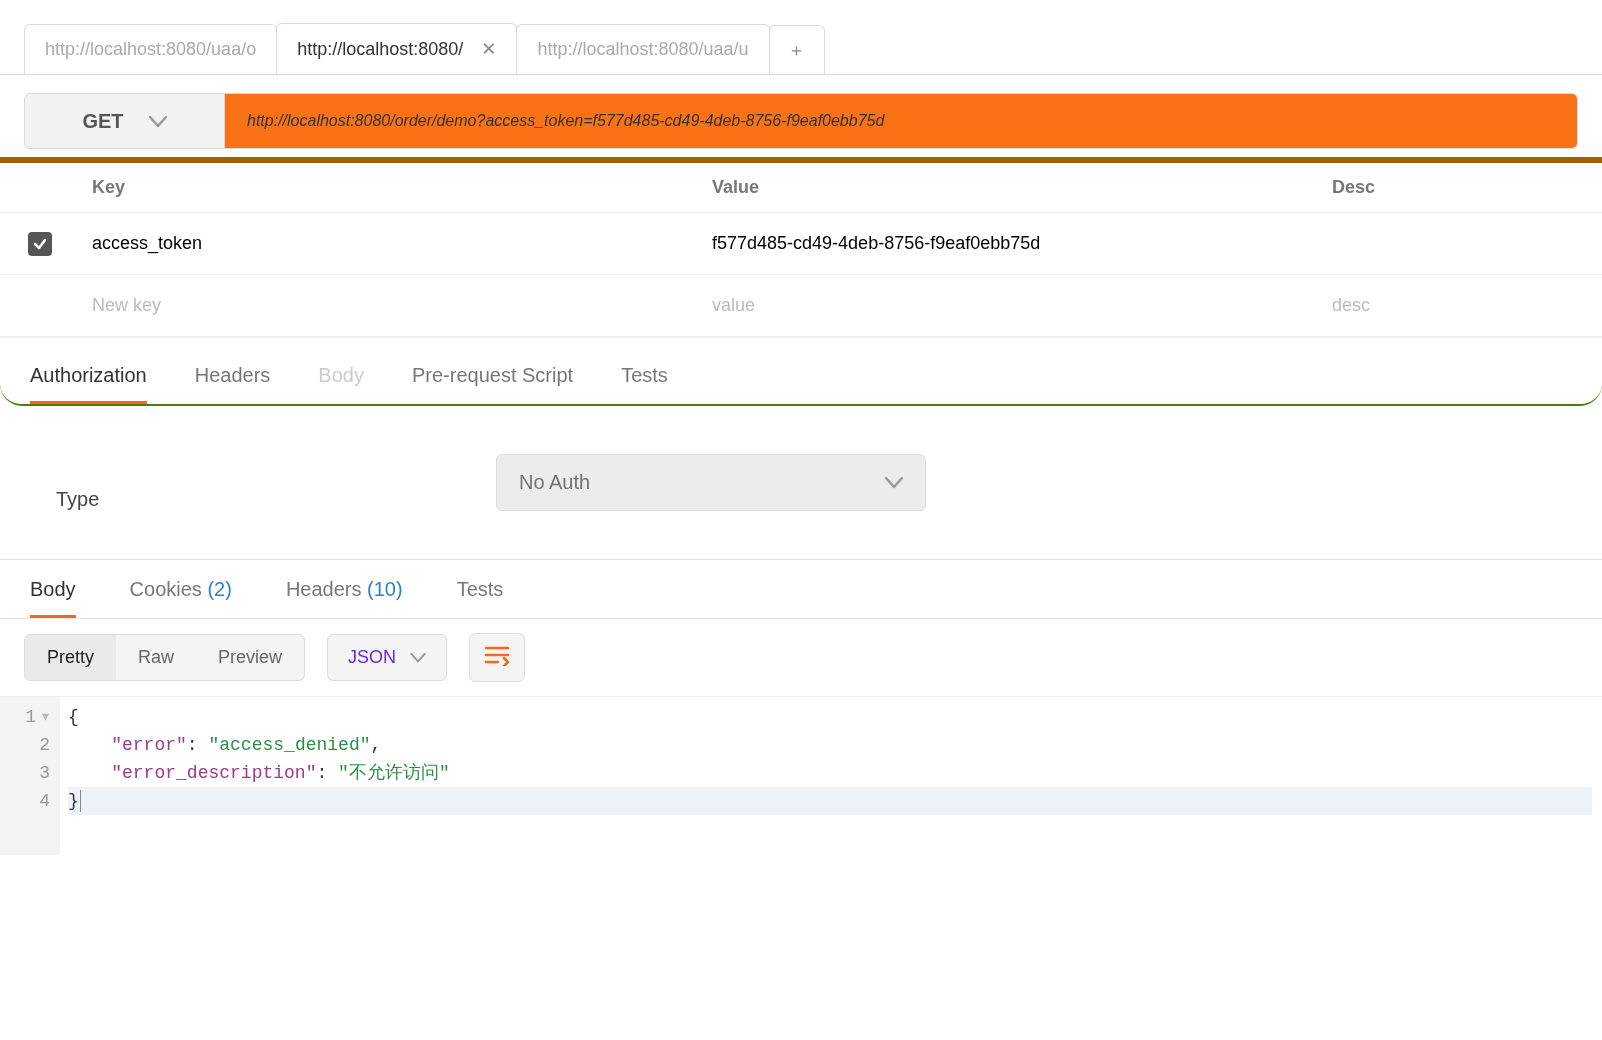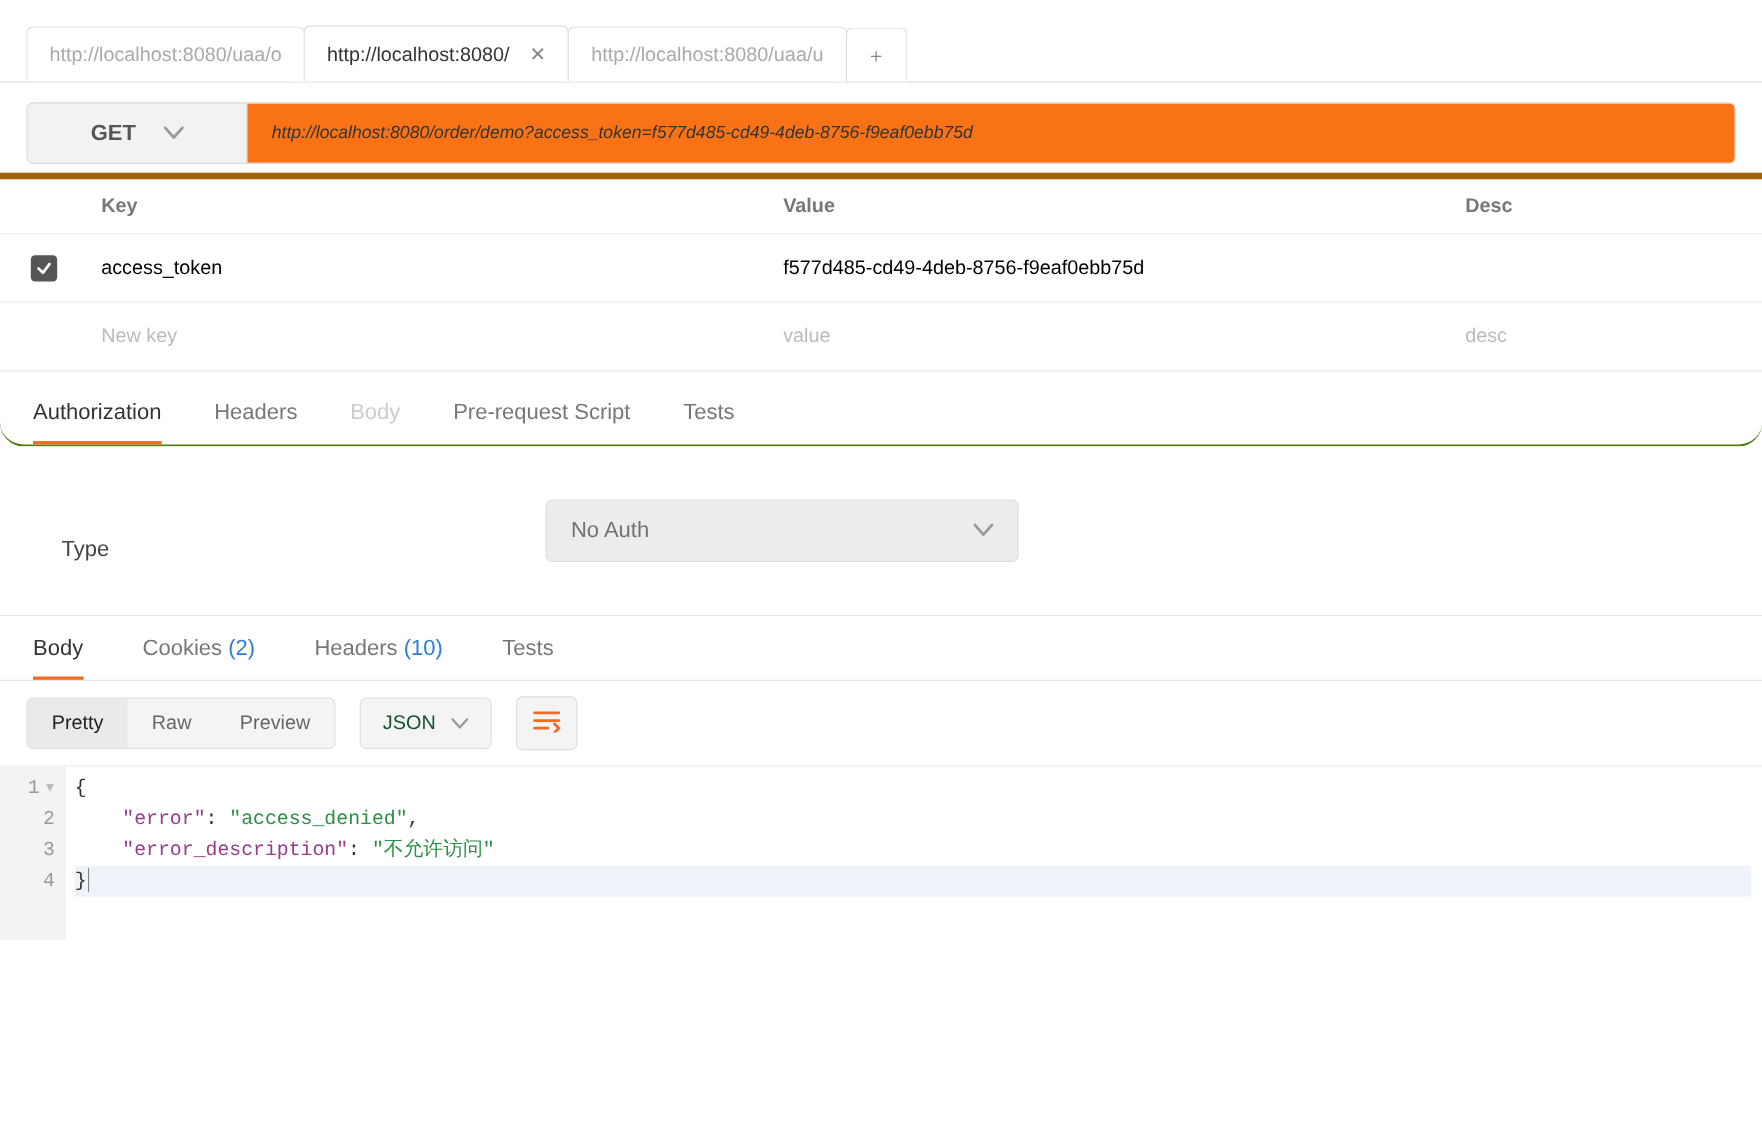--- a/index.html
+++ b/index.html
@@ -125,21 +125,21 @@
 
   .resp-tabs { display:flex; gap:54px; padding: 18px 30px 0 30px; border-top:1px solid #e5e5e5; border-bottom:1px solid #e5e5e5;}
   .resp-tab { font-size:20px; color:#777; padding-bottom:14px; cursor:pointer;}
   .resp-tab.active { color:#333; border-bottom:3px solid #f26b1d;}
   .resp-tab .count { color:#2a7fd4; }
 
   .body-controls { display:flex; align-items:center; gap:22px; padding: 14px 24px;}
   .seg-group { display:flex; border:1px solid #ddd; border-radius:6px; overflow:hidden; background:#f4f4f4;}
   .seg { padding:12px 22px; font-size:18px; color:#666; cursor:pointer;text-align:center; }
   .seg.active { color:#222; background:#eaeaea; }
-  .format-select { display:flex; align-items:center; gap:14px; border:1px solid #ddd; border-radius:6px; background:#f4f4f4; padding:12px 20px; font-size:18px; color:#14532d; cursor:pointer;}
+  .format-select { display:flex; align-items:center; gap:14px; border:1px solid #ddd; border-radius:6px; background:#f4f4f4; padding:12px 20px; font-size:18px; color:#6d28d9; cursor:pointer;}
   .wrap-btn { border:1px solid #ddd; border-radius:6px; background:#f4f4f4; padding:10px 14px; cursor:pointer; display:flex; align-items:center; justify-content:center;}
   .wrap-icon { color:#f26b1d; }
 
   .code-area { display:flex; border-top:1px solid #eee; font-family: "SFMono-Regular", Consolas, "Liberation Mono", Menlo, monospace; font-size:18px;}
   .gutter { background:#f3f3f3; color:#999; text-align:right; padding:6px 10px 40px 18px; user-select:none; min-width:60px;}
   .gutter .ln { height:28px; line-height:28px;}
   .gutter .fold { display:inline-block; width:10px; color:#bbb; margin-left:4px;}
   .code { padding:6px 10px 40px 8px; flex:1;}
   .code .line { height:28px; line-height:28px; white-space:pre;}
   .code .line.hl { background:#eef3f9;}

